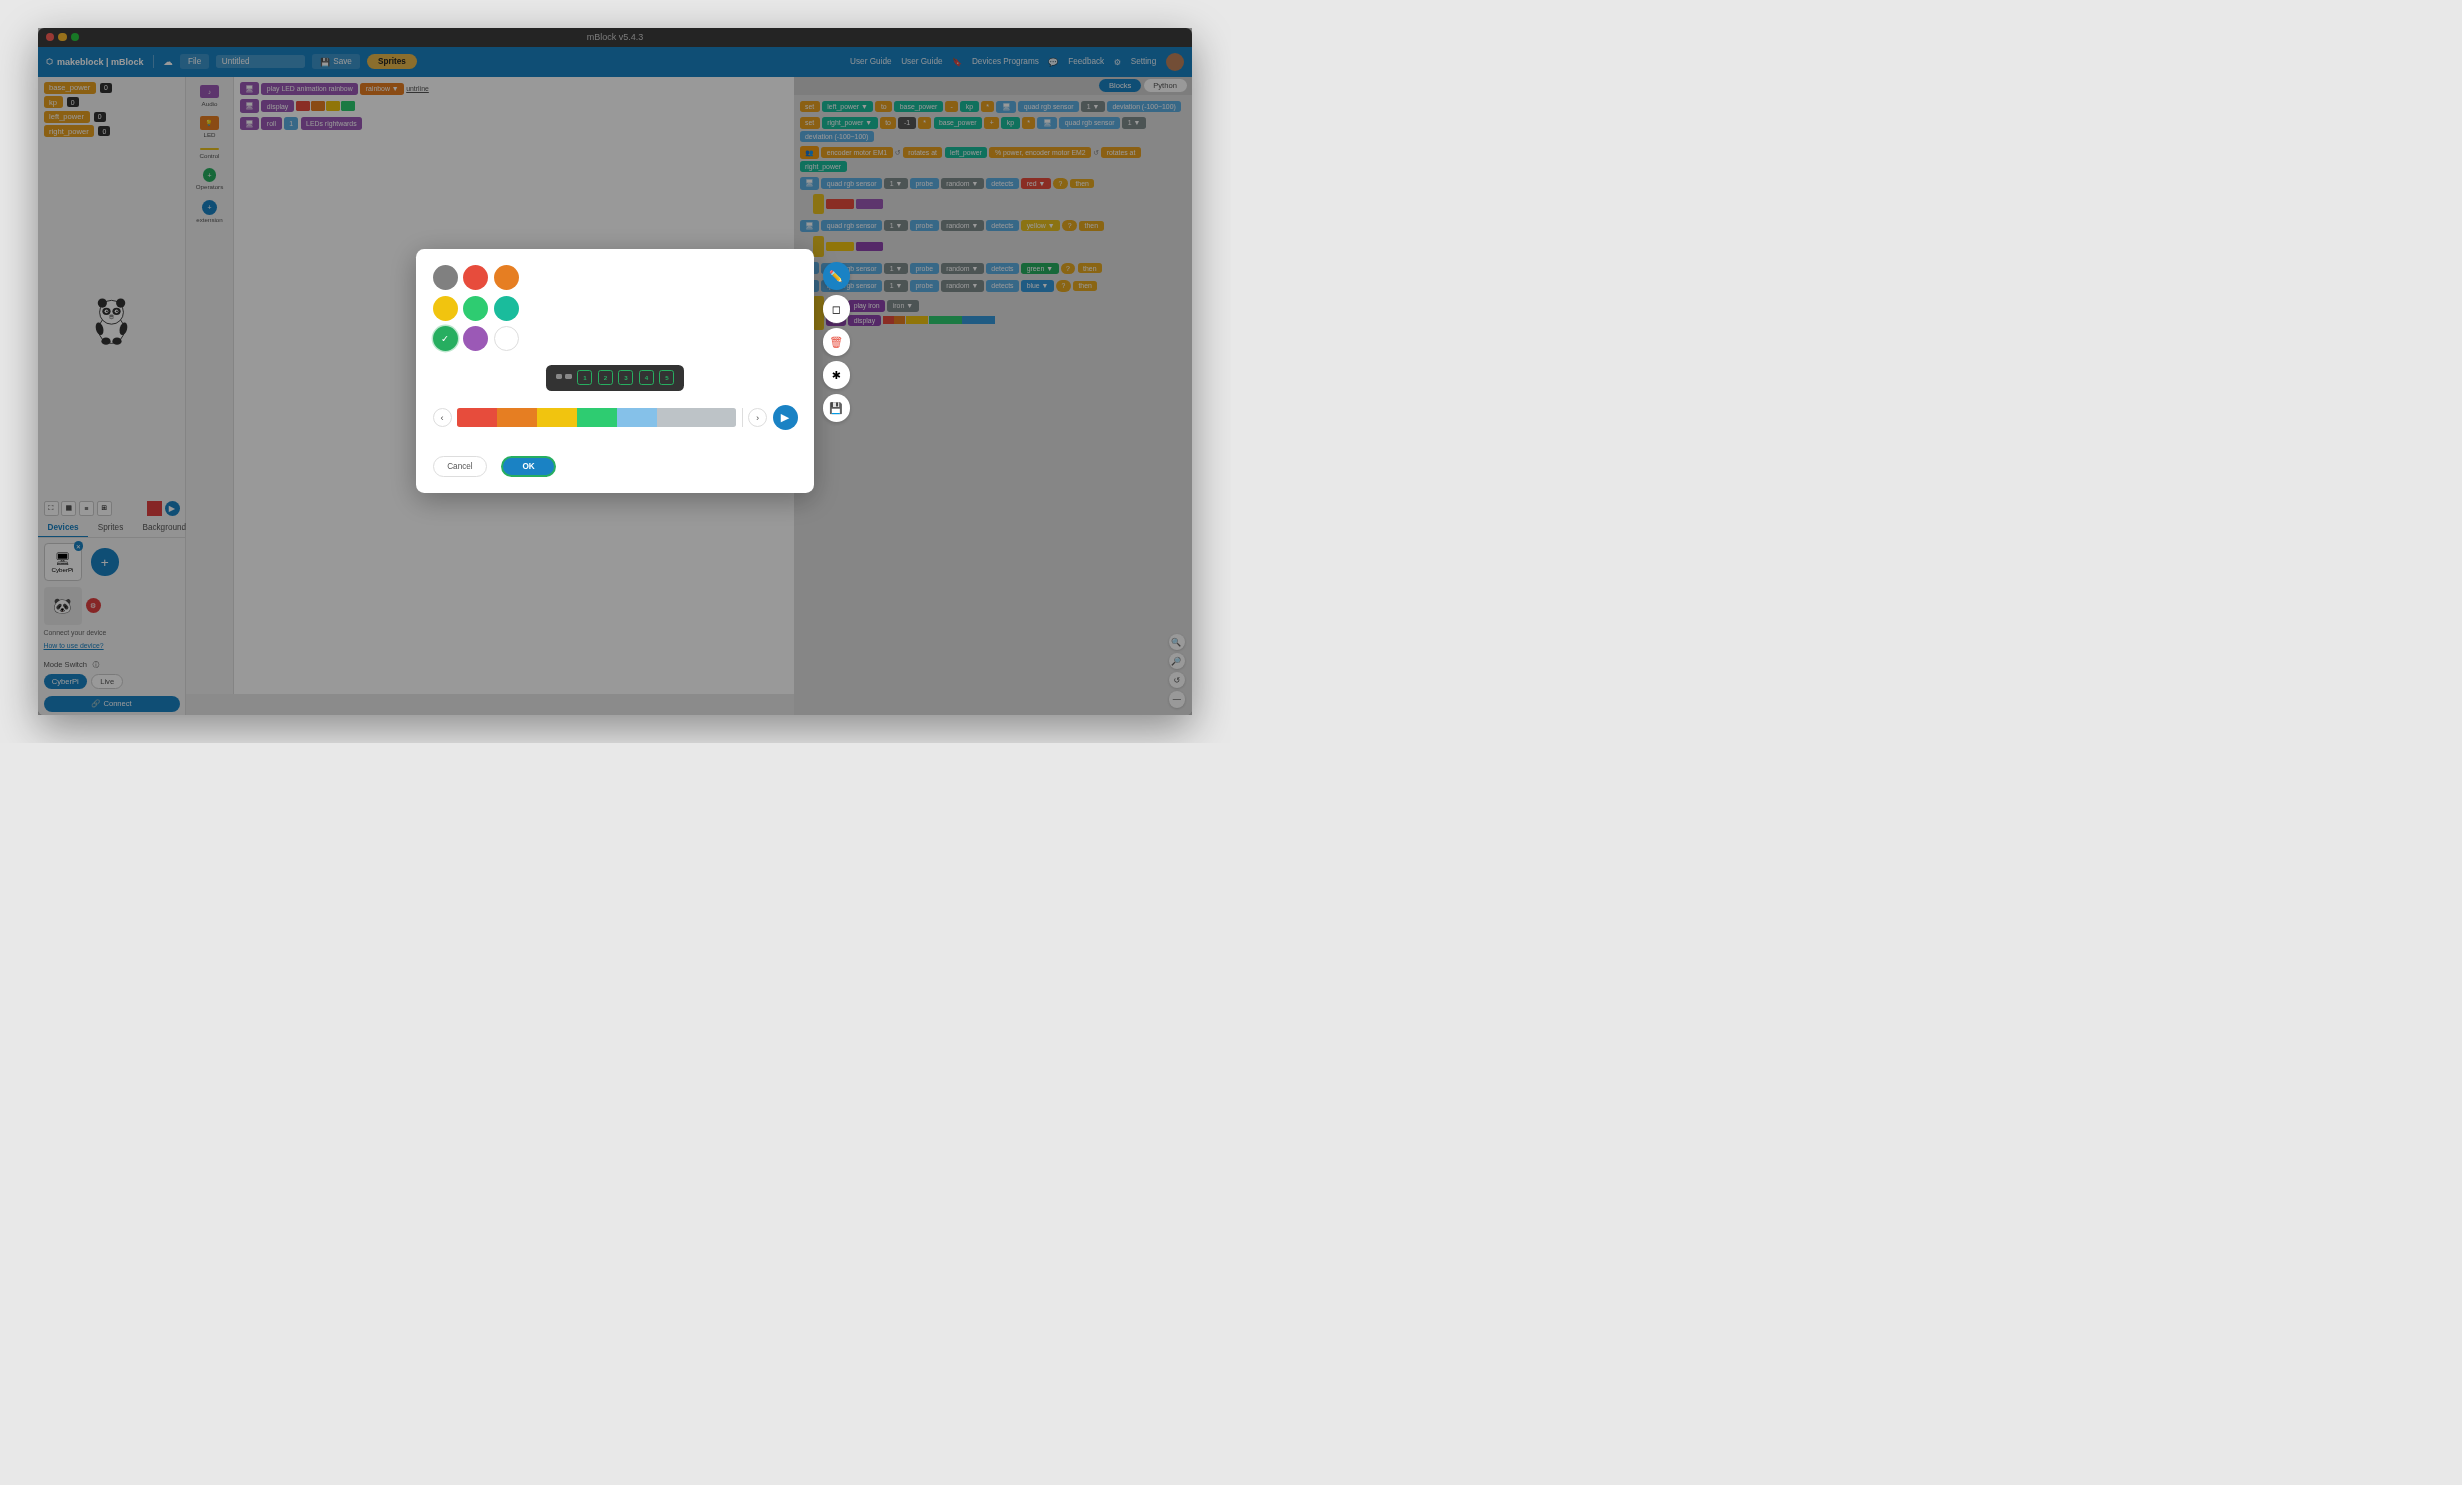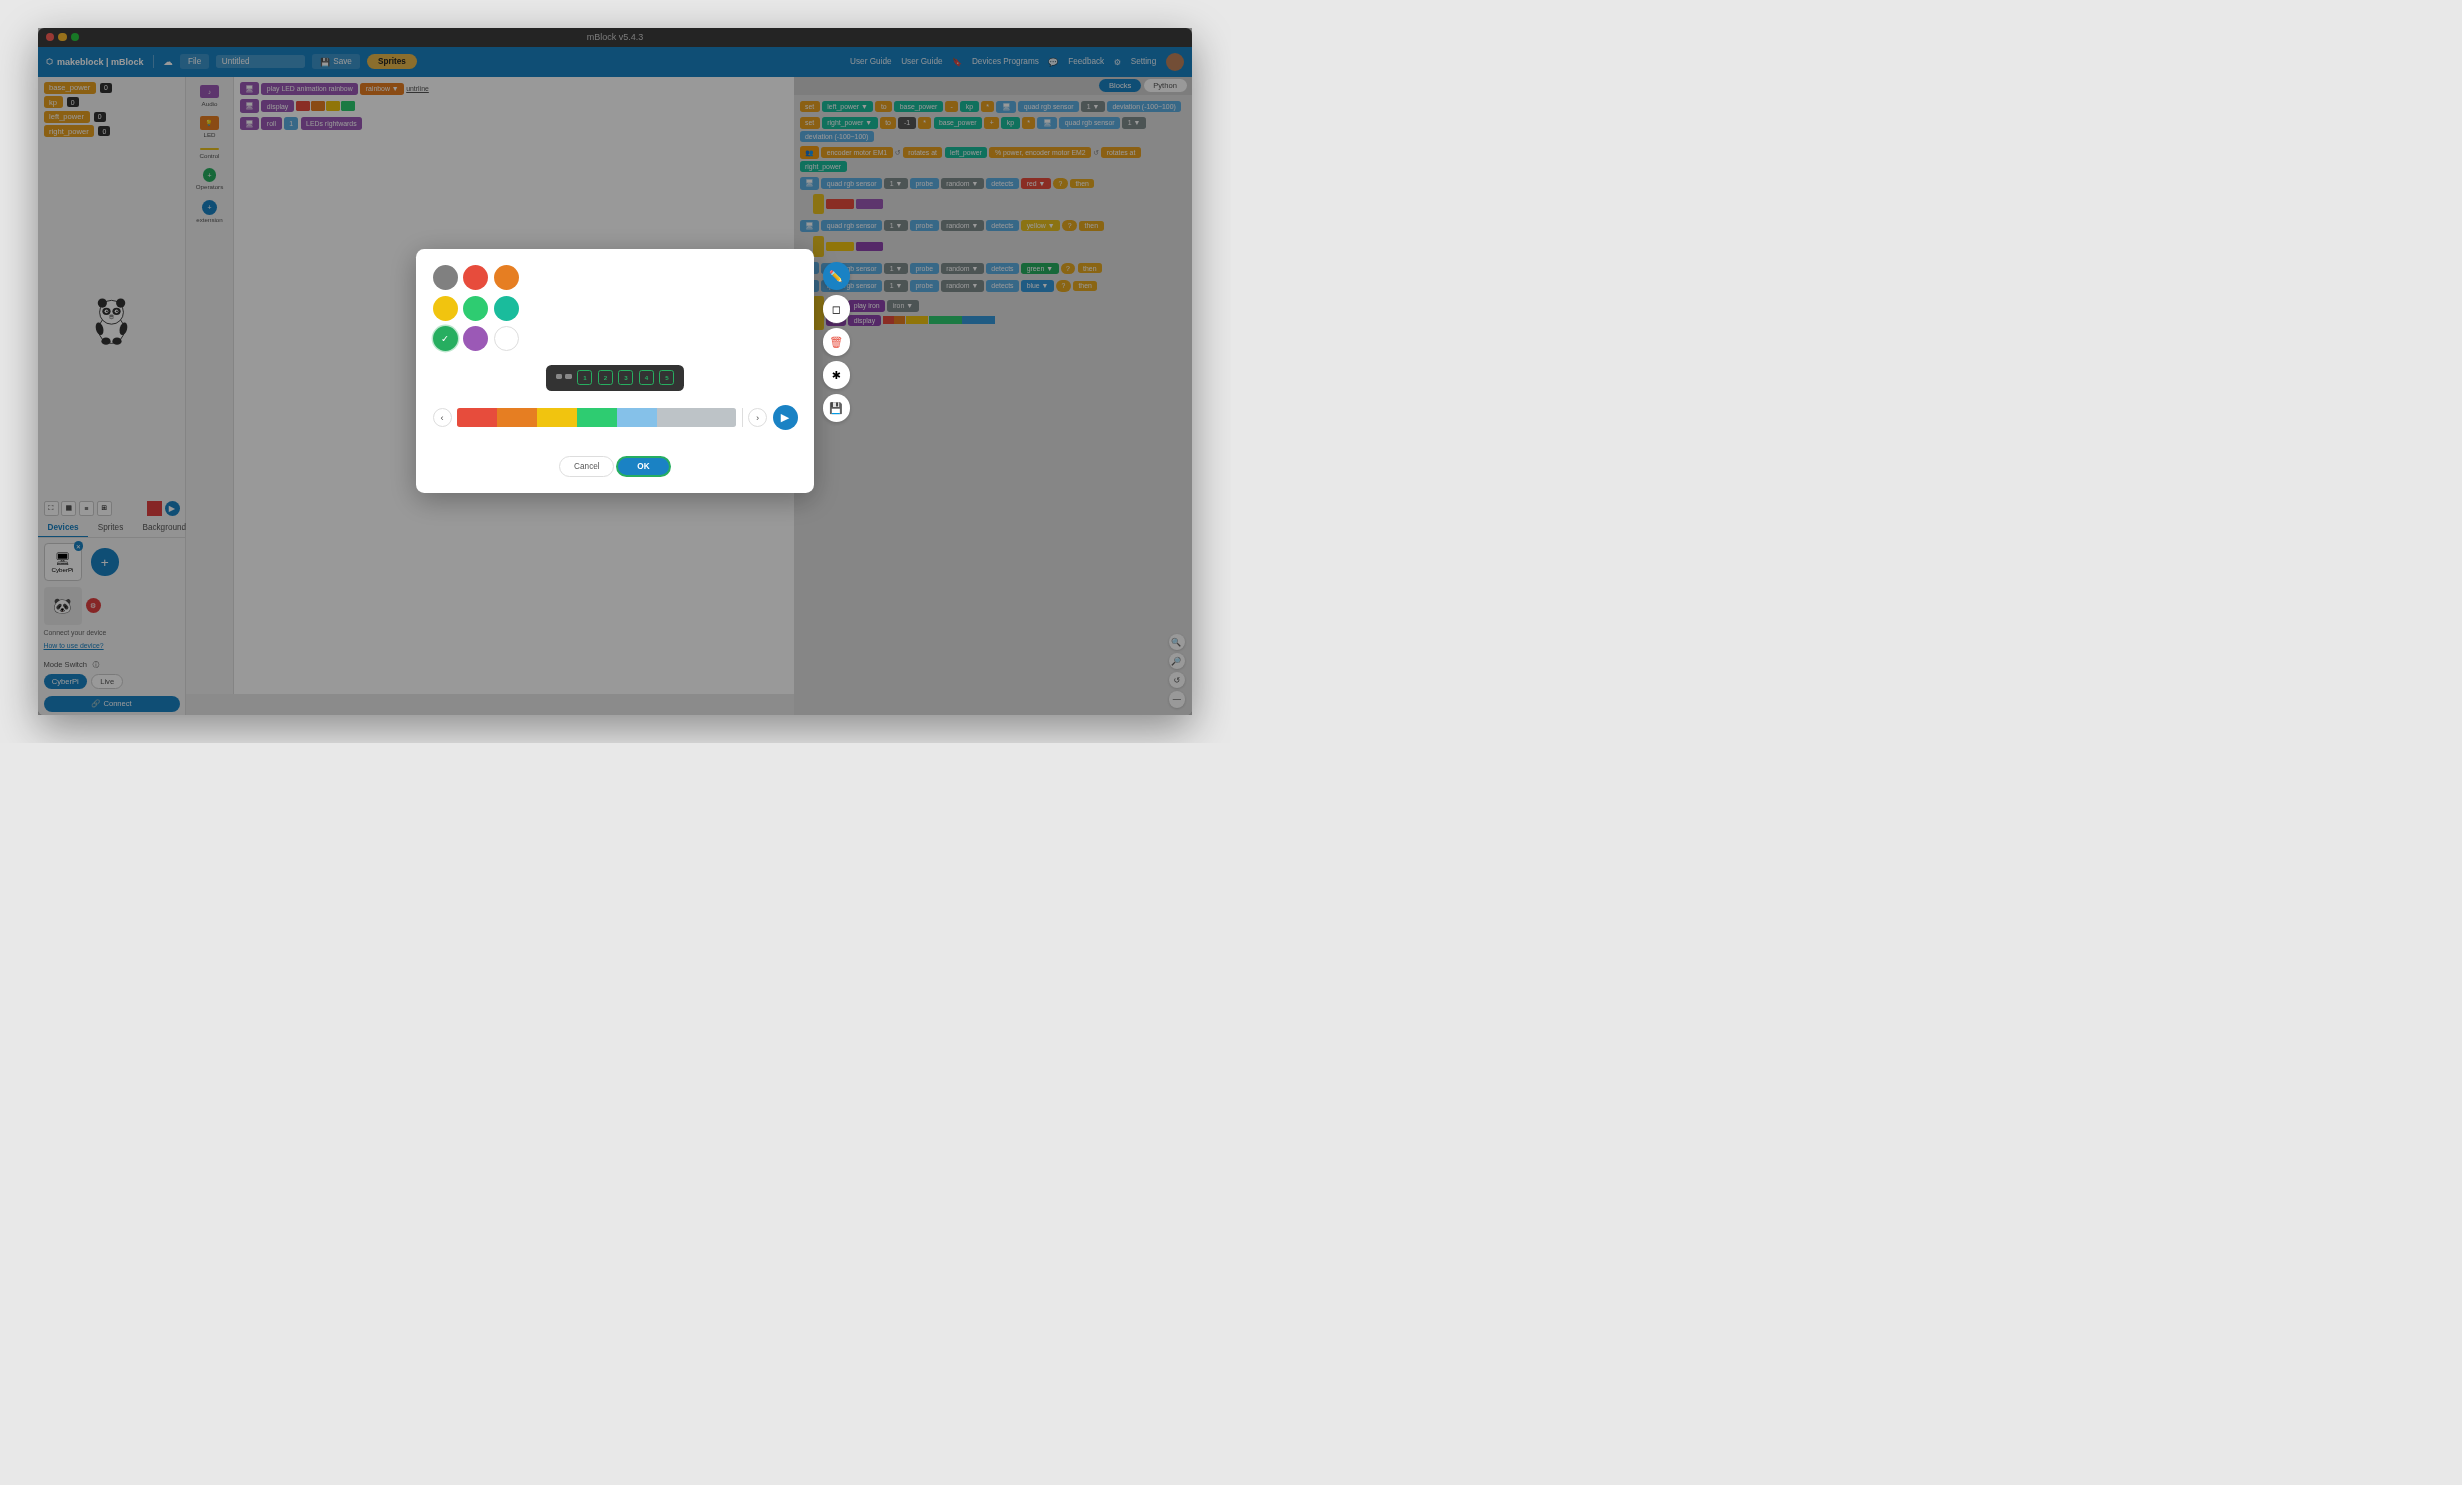--- a/index.html
+++ b/index.html
@@ -536,22 +536,22 @@
       display: flex;
       align-items: center;
       justify-content: center;
       cursor: pointer;
       color: white;
       font-size: 11px;
     }
 
     .modal-actions {
       display: flex;
-      justify-content: center;
-      gap: 2px;
+      justify-content: flex-start;
+      gap: 14px;
       margin-top: 26px;
     }
     .btn-cancel {
       padding: 4.1px 13.7px;
       border: 0.7px solid #ddd;
       background: white;
       border-radius: 11px;
       font-size: 8.2px;
       cursor: pointer;
       color: #555;

